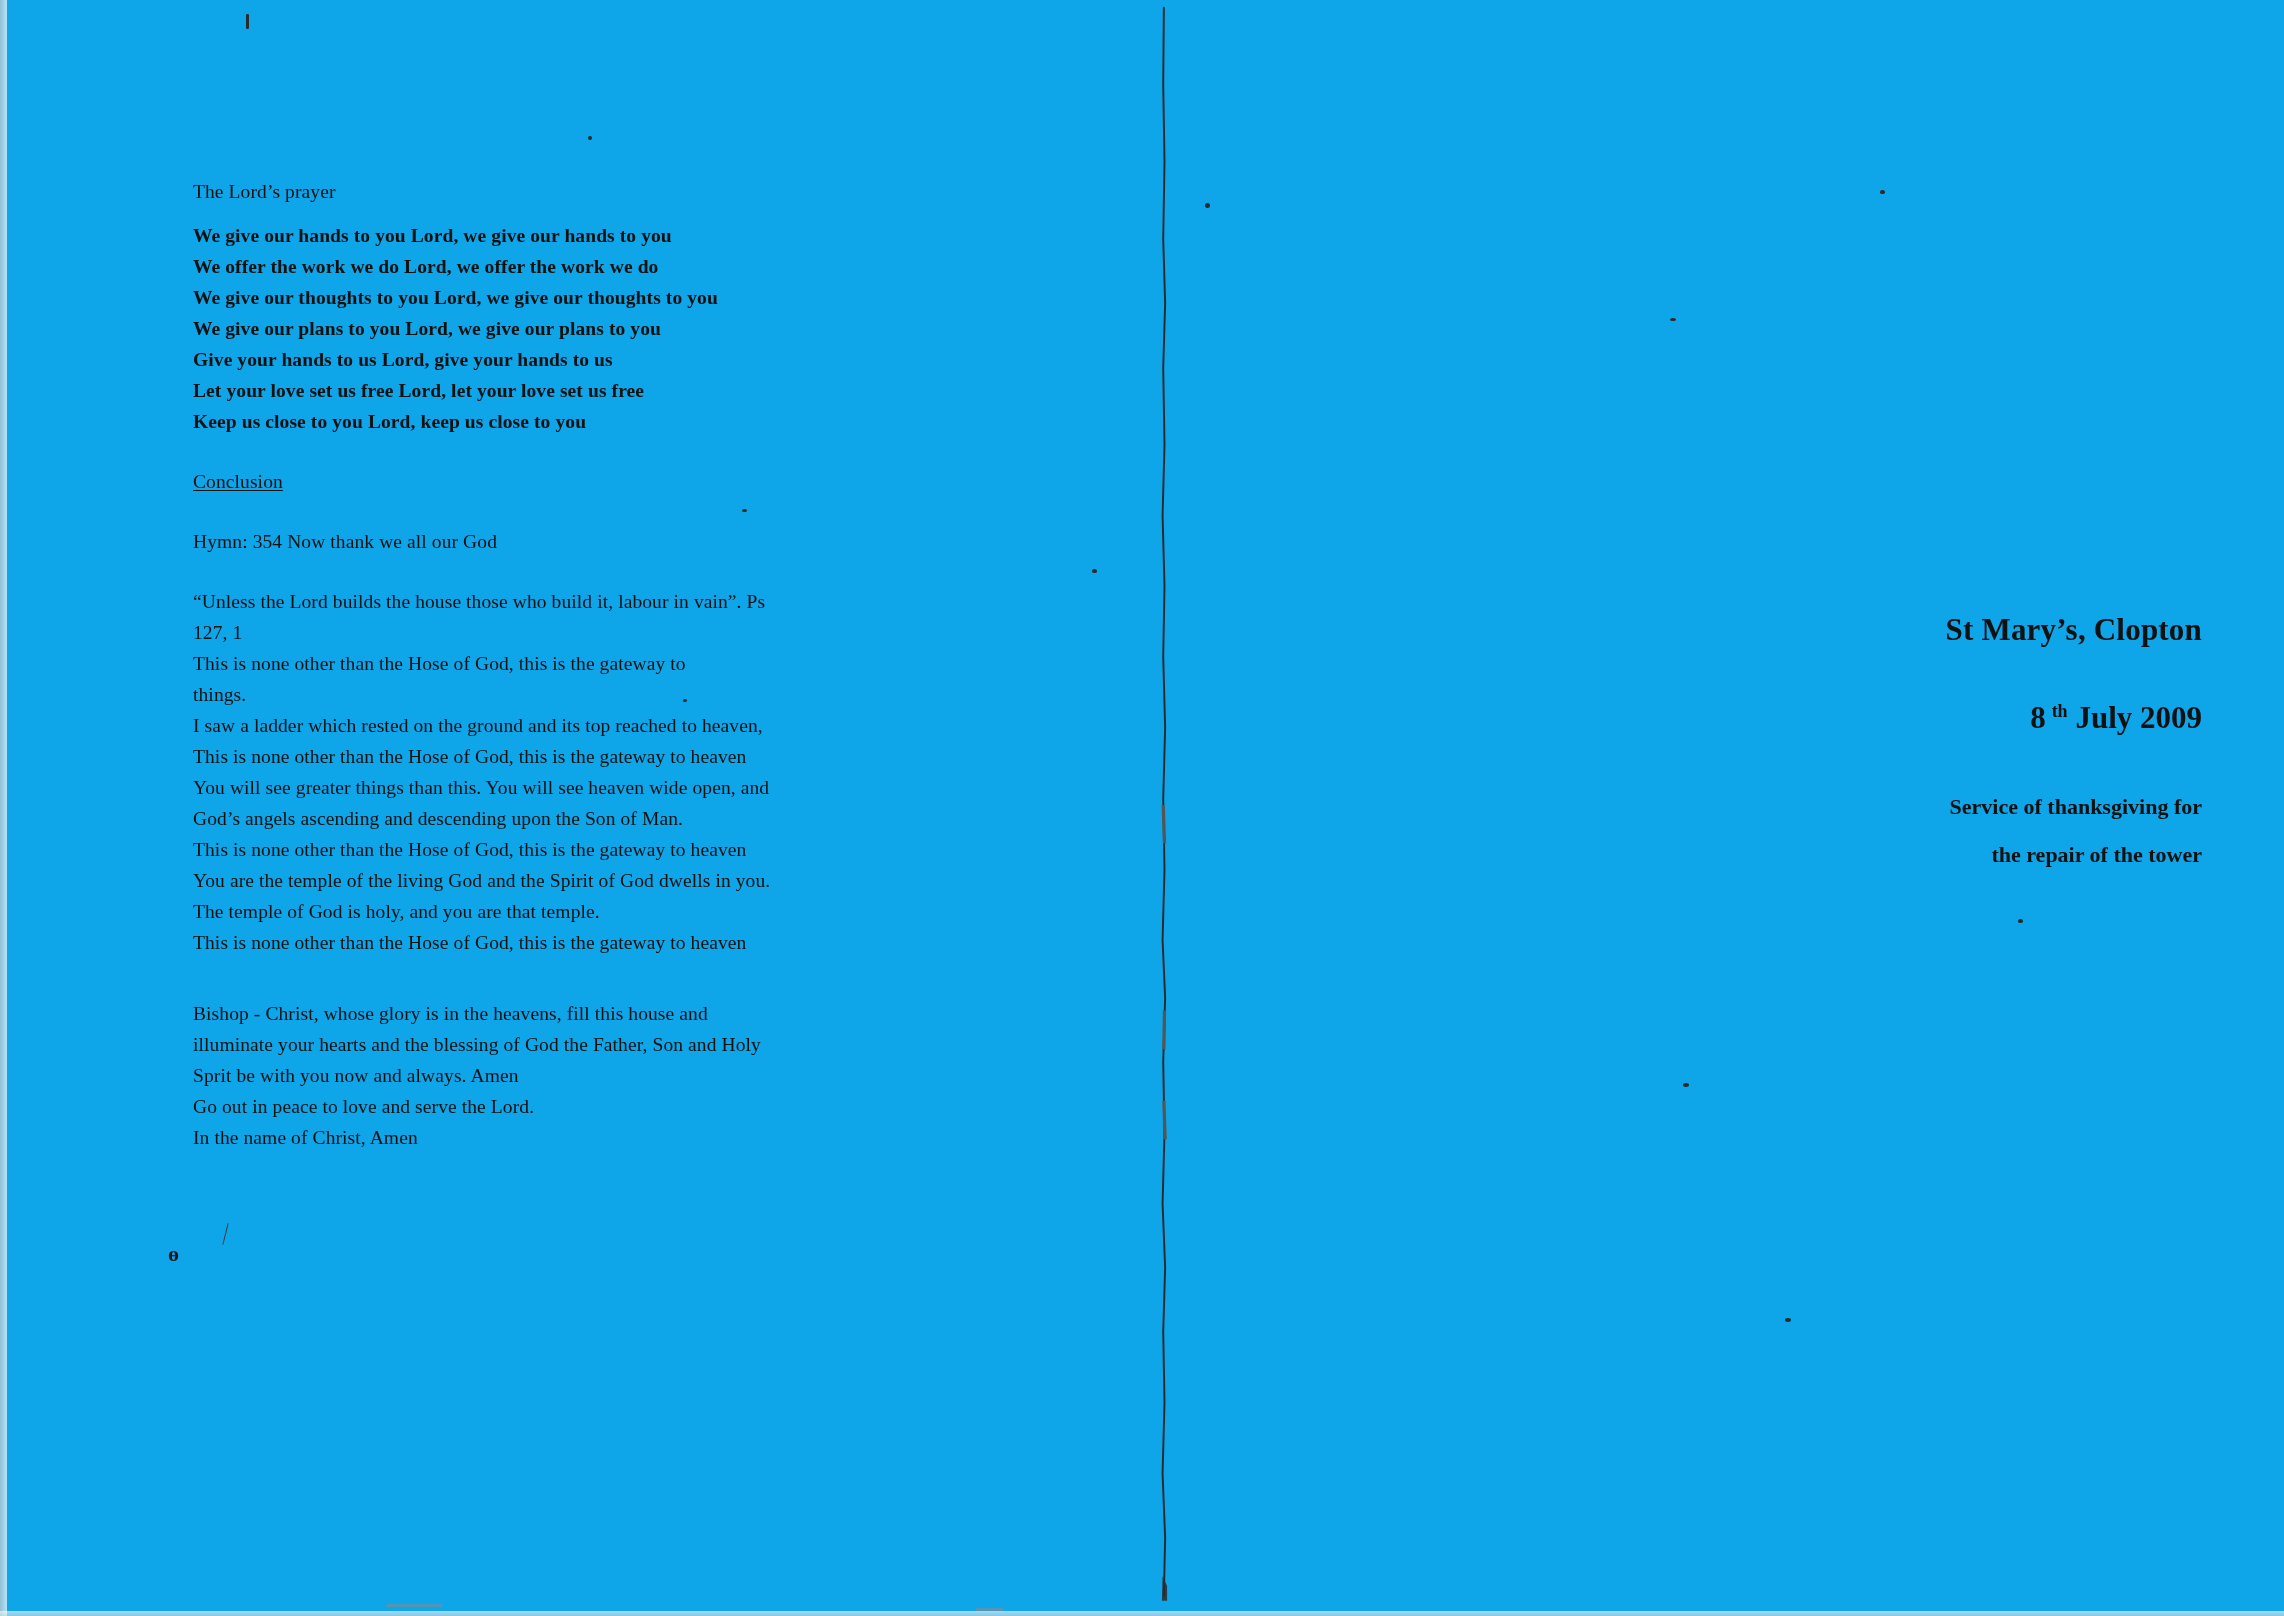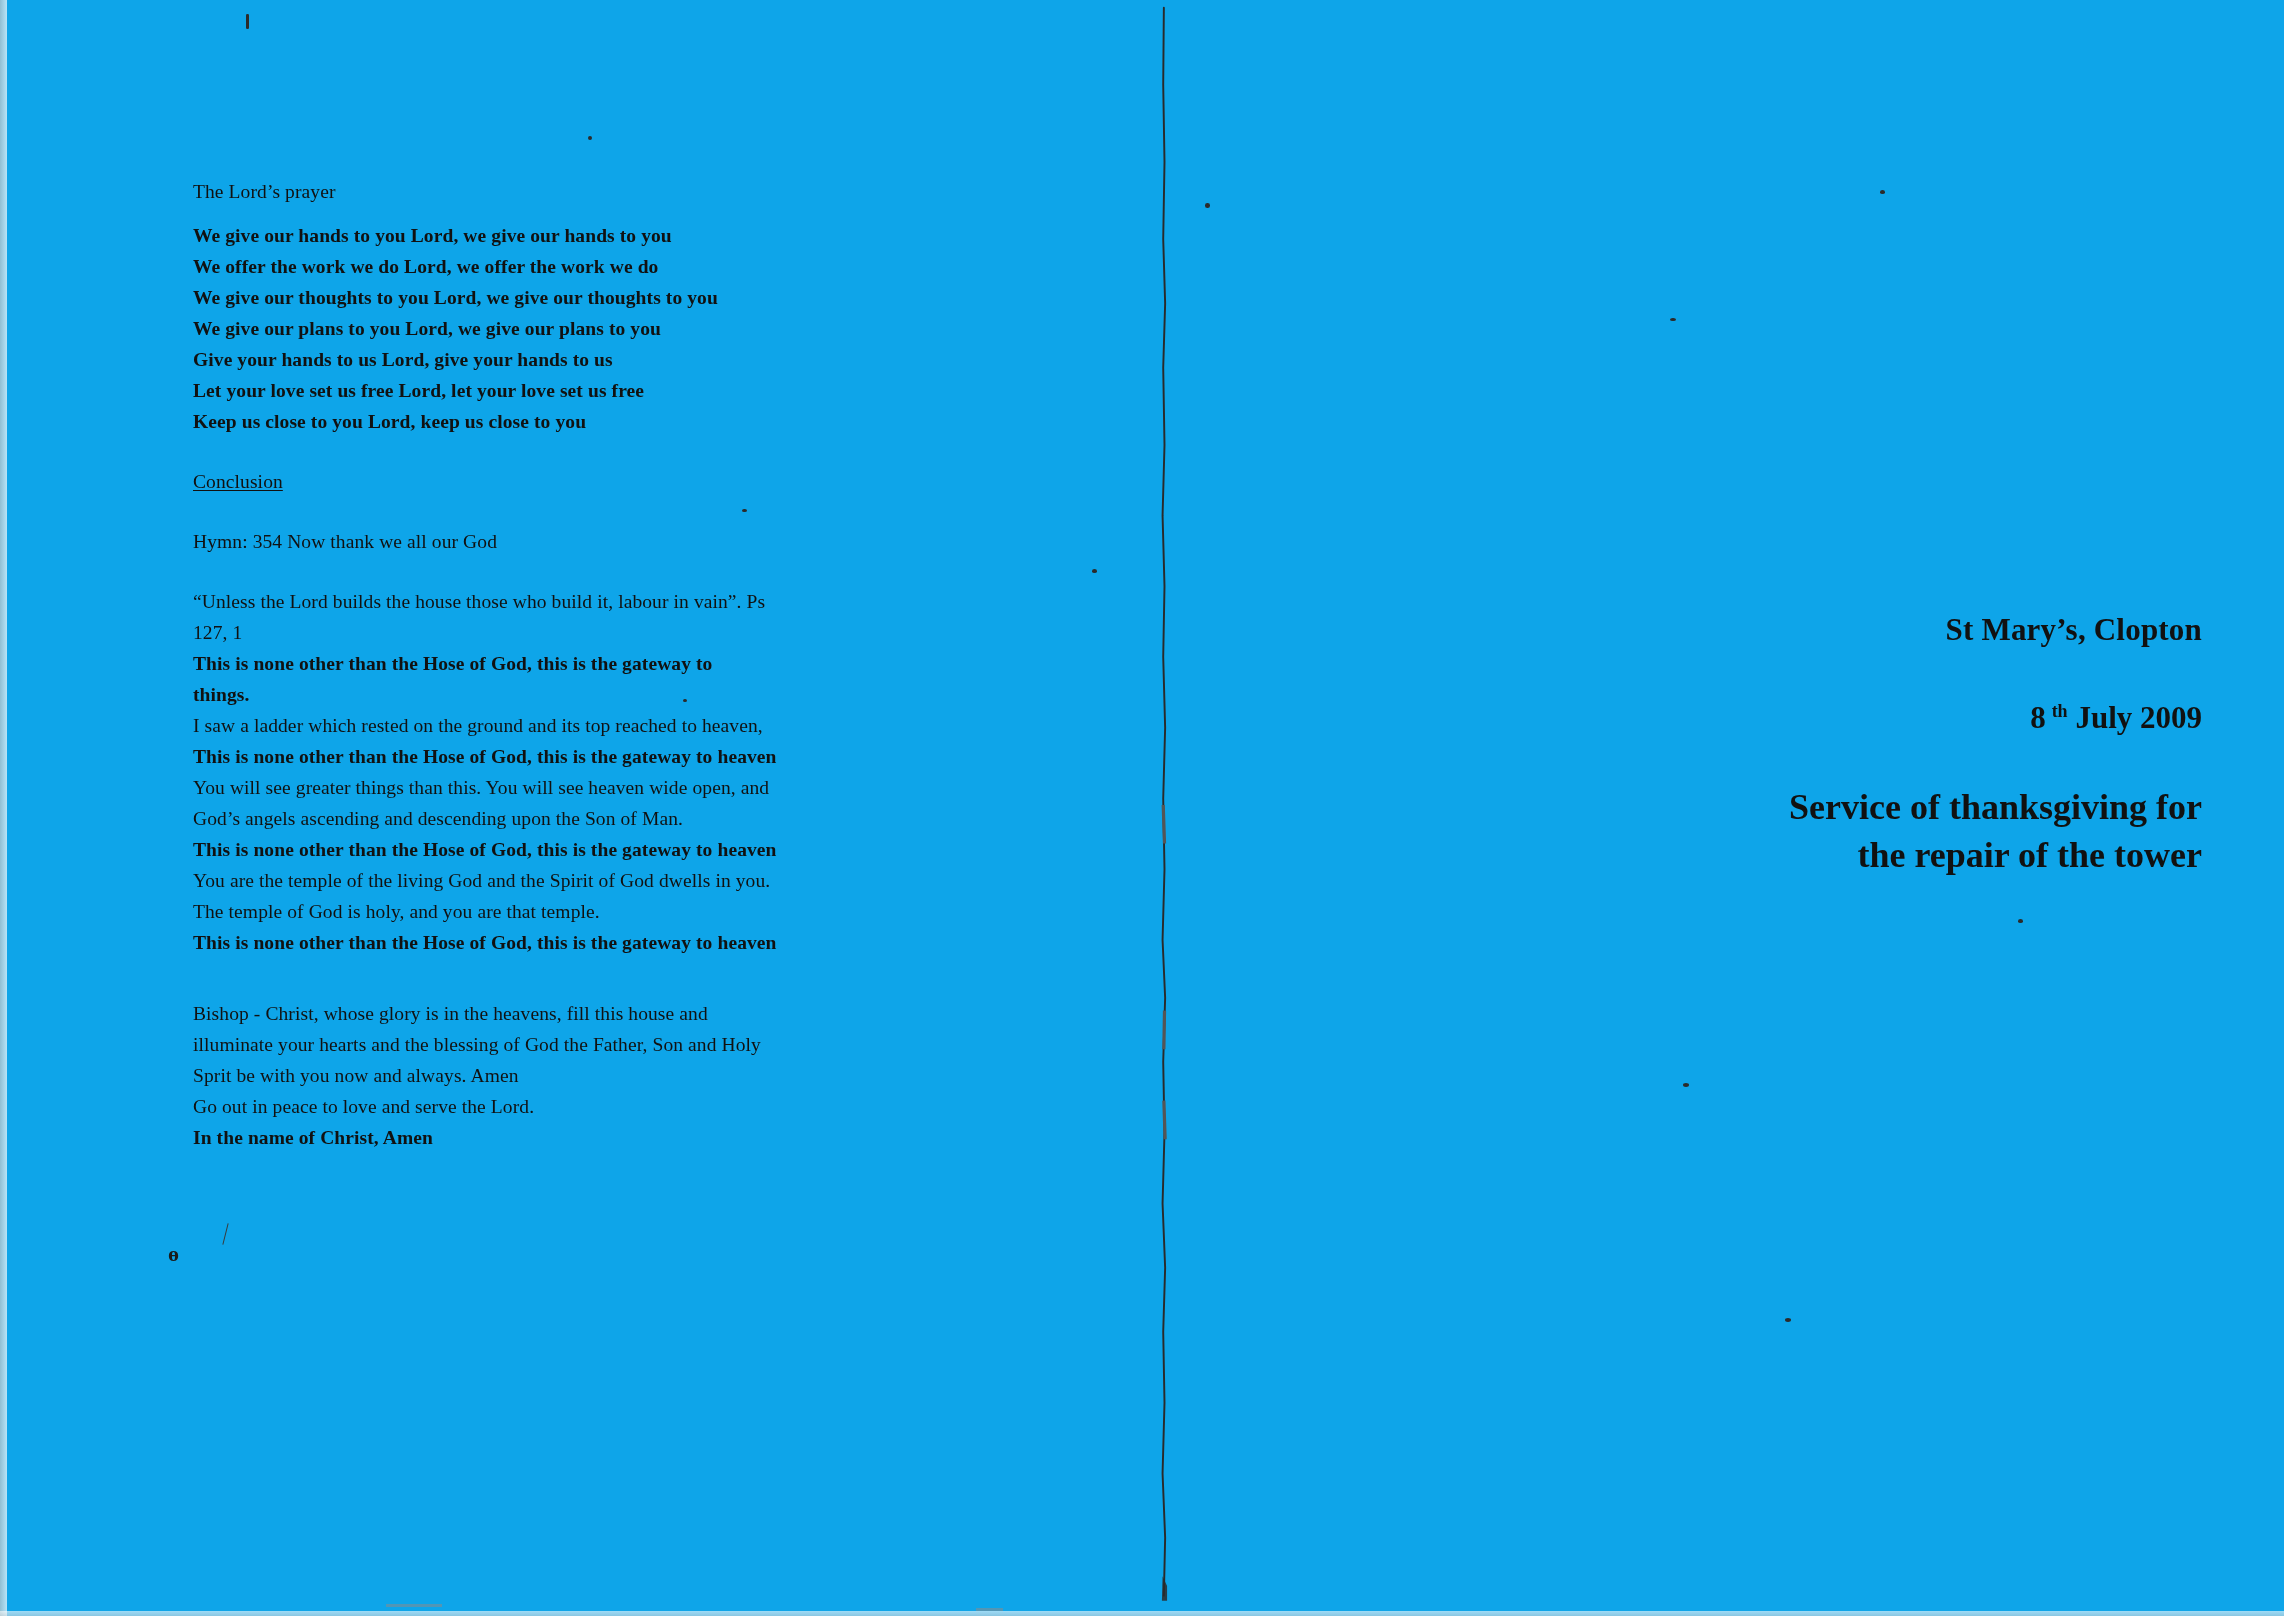--- a/index.html
+++ b/index.html
@@ -54,21 +54,21 @@
     position: absolute;
     left: 193px;
     top: 176px;
     width: 801px;
   }
   .l-line {
     font-size: 19.5px;
     line-height: 31px;
     letter-spacing: 0.1px;
   }
-  .l-bold { font-weight: bold; }
+  .l-bold { font-weight: normal; }
   .l-underline { text-decoration: underline; text-underline-offset: 2px; }
   .gap-sm { height: 13px; }
   .gap-md { height: 29px; }
   .gap-lg { height: 40px; }
 
   .block { margin: 0; padding: 0; }
 
   .prayer-body .l-line { font-weight: bold; }
 
   
@@ -90,21 +90,21 @@
     font-weight: bold;
     margin-top: 43px;
     line-height: 39px;
   }
   .cover-date sup {
     font-size: 18px;
     vertical-align: super;
     margin-left: 6px;
   }
   .cover-sub {
-    font-size: 36px;
+    font-size: 22px;
     font-weight: bold;
     margin-top: 46px;
     line-height: 48px;
   }
 
   
   .speck {
     position: absolute;
     background: #2b2b2b;
     border-radius: 50%;

